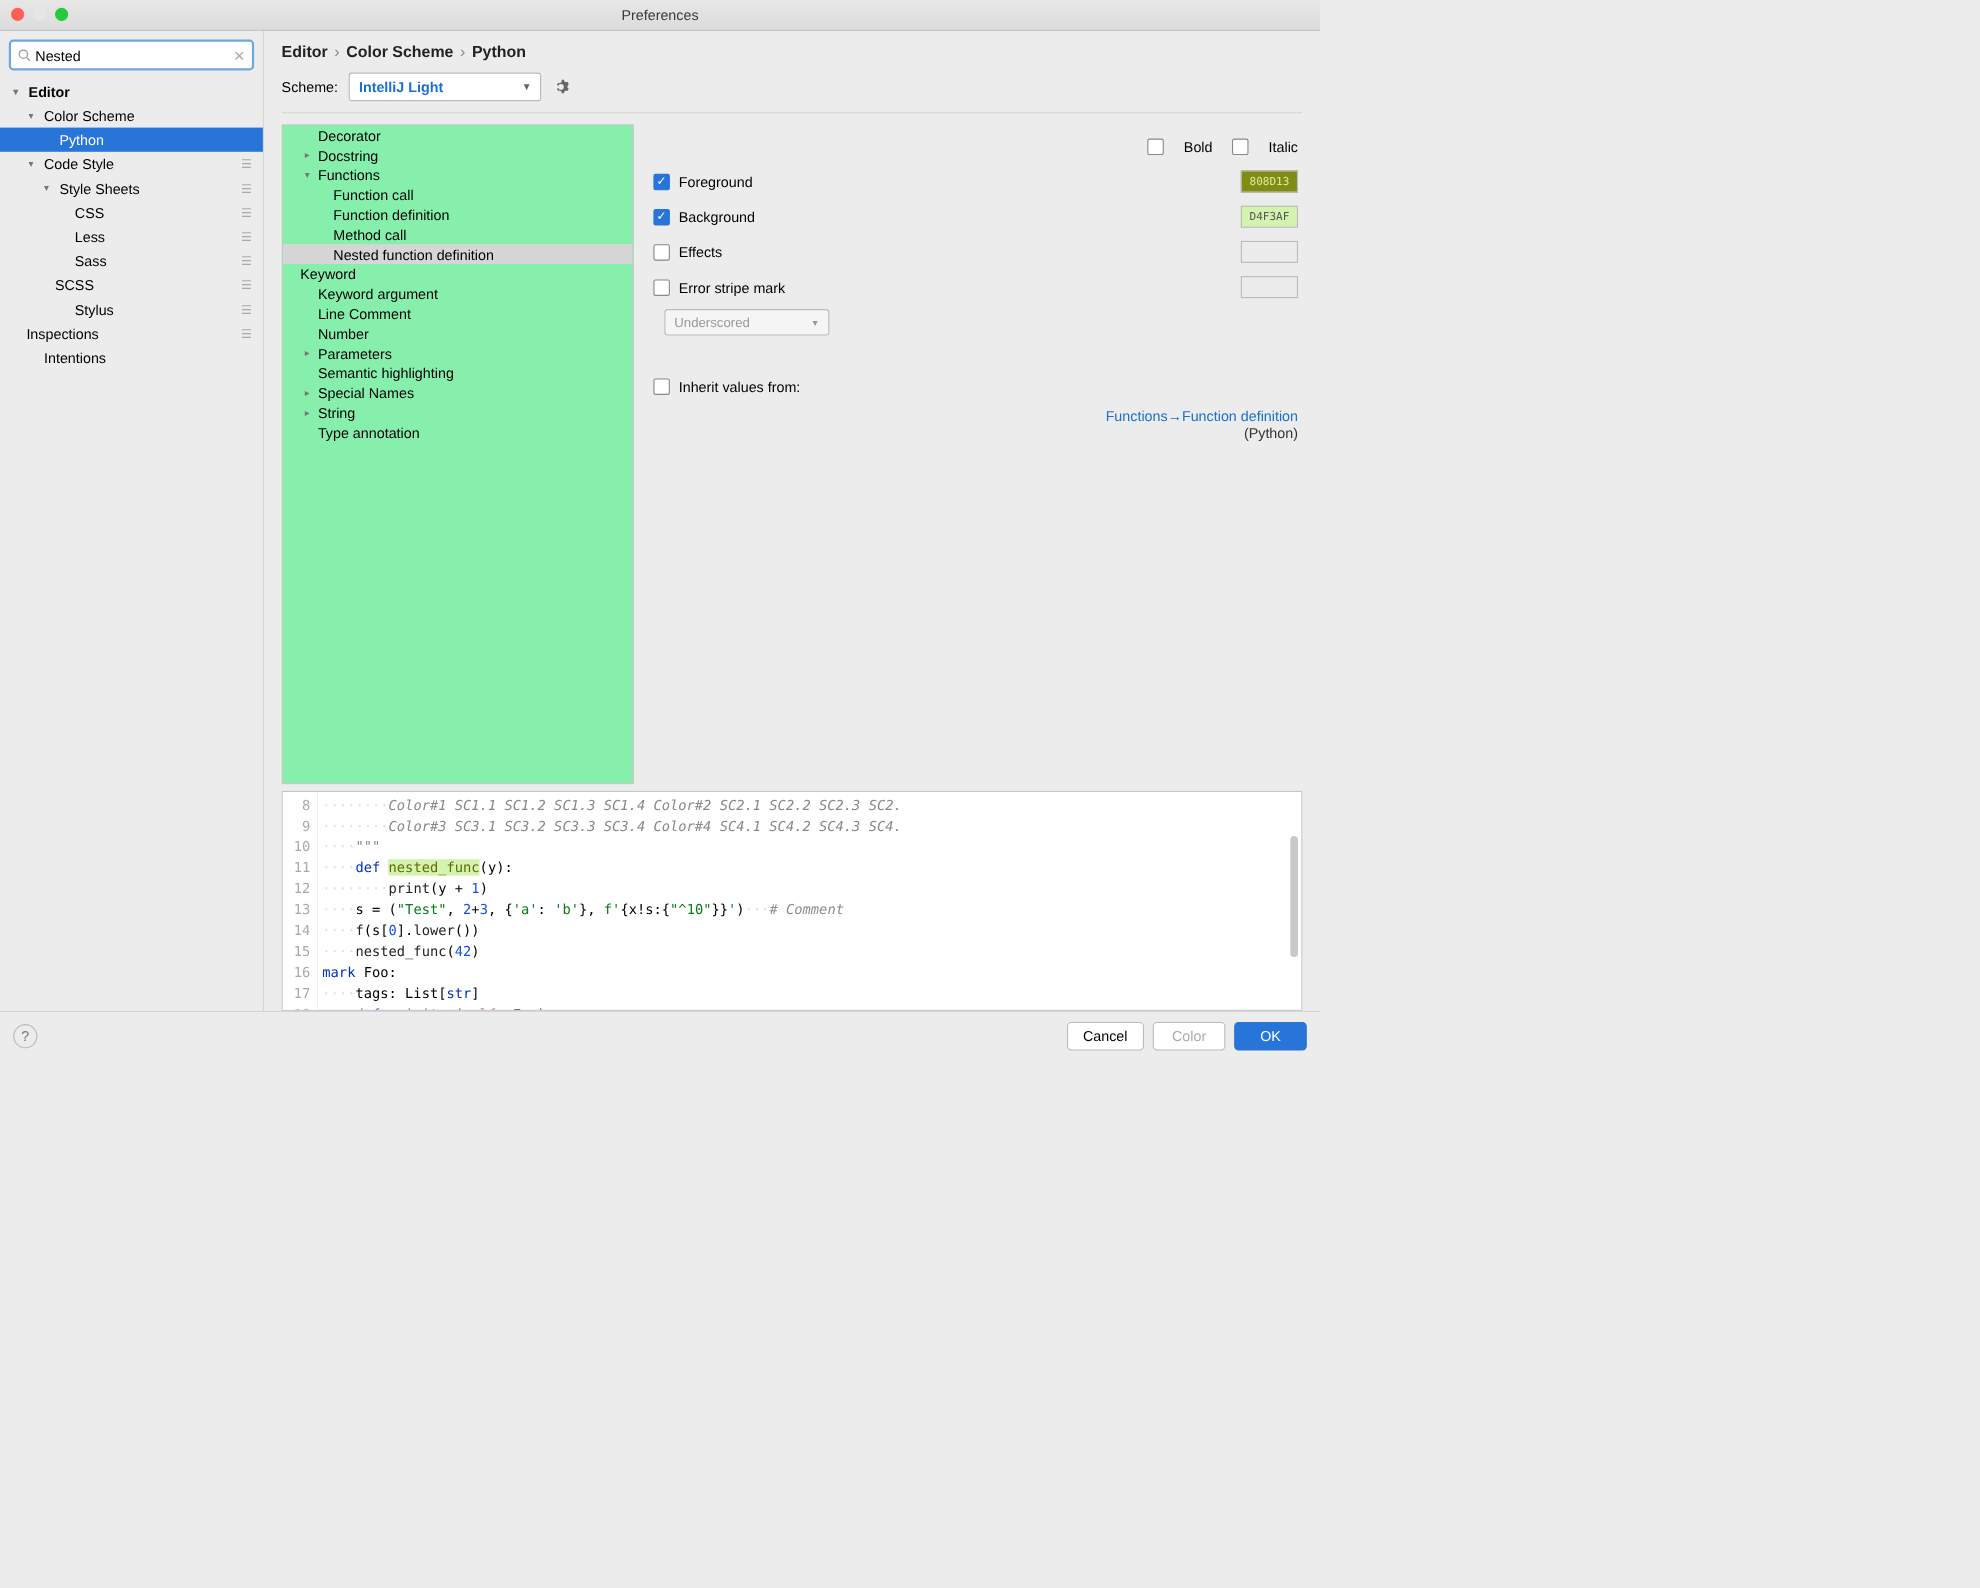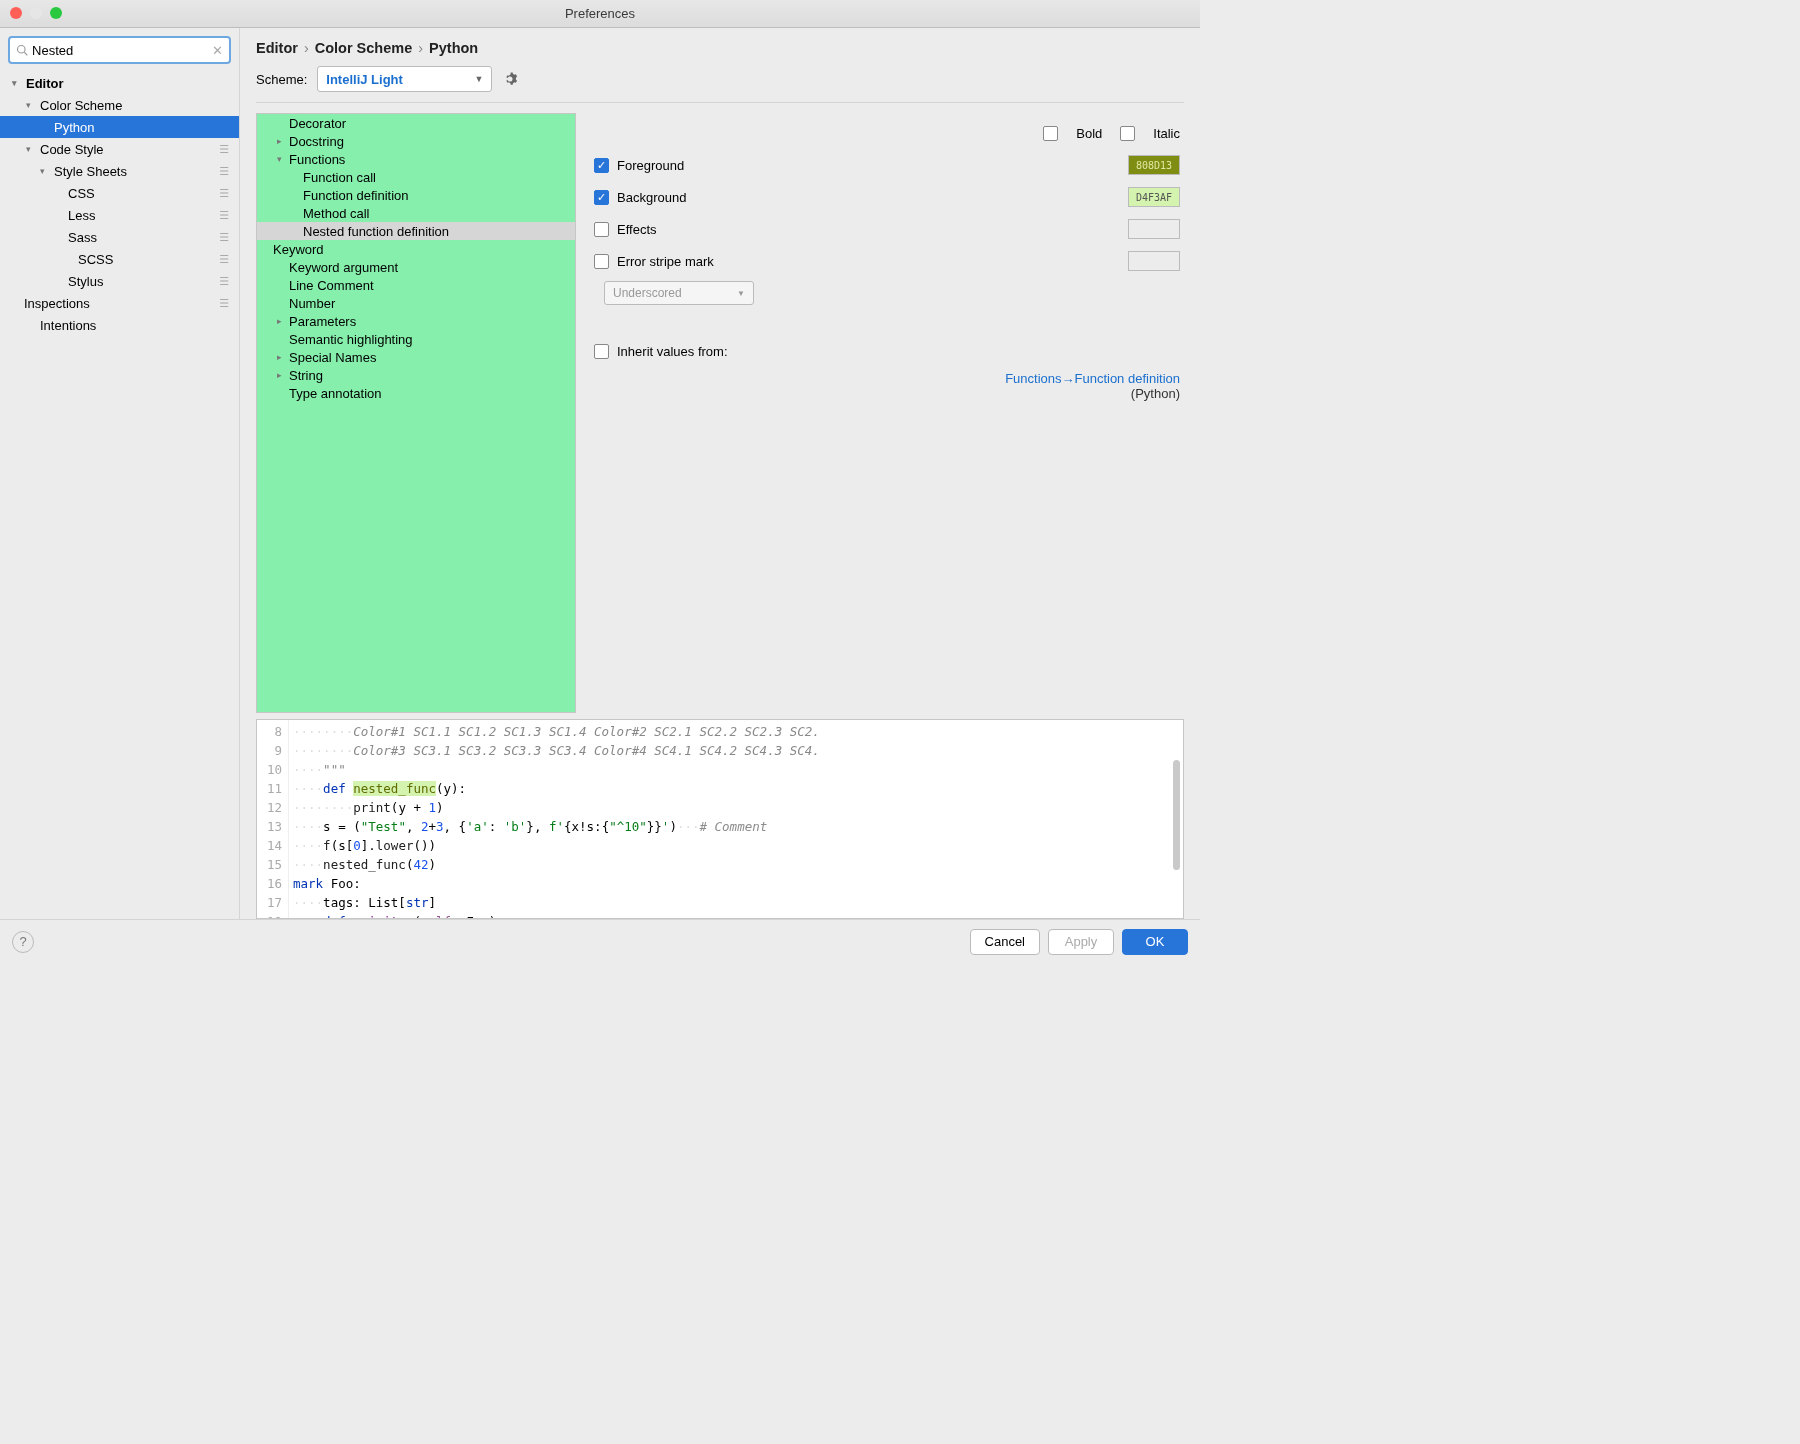--- a/index.html
+++ b/index.html
@@ -203,21 +203,21 @@
     </div>
     <div class="tree" id="tree">
         <div class="tree-item" style="padding-left: 12px; font-weight: 600;"><span class="arrow">▾</span>Editor</div>
         <div class="tree-item" style="padding-left: 26px;"><span class="arrow">▾</span>Color Scheme</div>
         <div class="tree-item selected" style="padding-left: 40px;"><span class="arrow"></span>Python</div>
         <div class="tree-item" style="padding-left: 26px;"><span class="arrow">▾</span>Code Style<span class="tail-icon">☰</span></div>
         <div class="tree-item" style="padding-left: 40px;"><span class="arrow">▾</span>Style Sheets<span class="tail-icon">☰</span></div>
         <div class="tree-item" style="padding-left: 54px;"><span class="arrow"></span>CSS<span class="tail-icon">☰</span></div>
         <div class="tree-item" style="padding-left: 54px;"><span class="arrow"></span>Less<span class="tail-icon">☰</span></div>
         <div class="tree-item" style="padding-left: 54px;"><span class="arrow"></span>Sass<span class="tail-icon">☰</span></div>
-        <div class="tree-item" style="padding-left: 64px;"><span class="arrow"></span>SCSS<span class="tail-icon">☰</span></div>
+        <div class="tree-item" style="padding-left: 36px;"><span class="arrow"></span>SCSS<span class="tail-icon">☰</span></div>
         <div class="tree-item" style="padding-left: 54px;"><span class="arrow"></span>Stylus<span class="tail-icon">☰</span></div>
         <div class="tree-item" style=""><span class="arrow"></span>Inspections<span class="tail-icon">☰</span></div>
         <div class="tree-item" style="padding-left: 26px;"><span class="arrow"></span>Intentions</div>
       </div>
   </div>
 
   <div class="content">
     <div class="content-inner">
       <div class="breadcrumb">
         <span>Editor</span><span class="sep">›</span><span>Color Scheme</span><span class="sep">›</span><span>Python</span>
@@ -312,16 +312,16 @@
         <div class="scrollbar-stub"></div>
       </div>
     </div>
   </div>
 </div>
 
 <div class="footer">
   <div class="help">?</div>
   <div class="btns">
     <button class="btn">Cancel</button>
-    <button class="btn apply">Apply</button>
+    <button class="btn apply">Color</button>
     <button class="btn ok">OK</button>
   </div>
 </div>
 
 </body></html>

